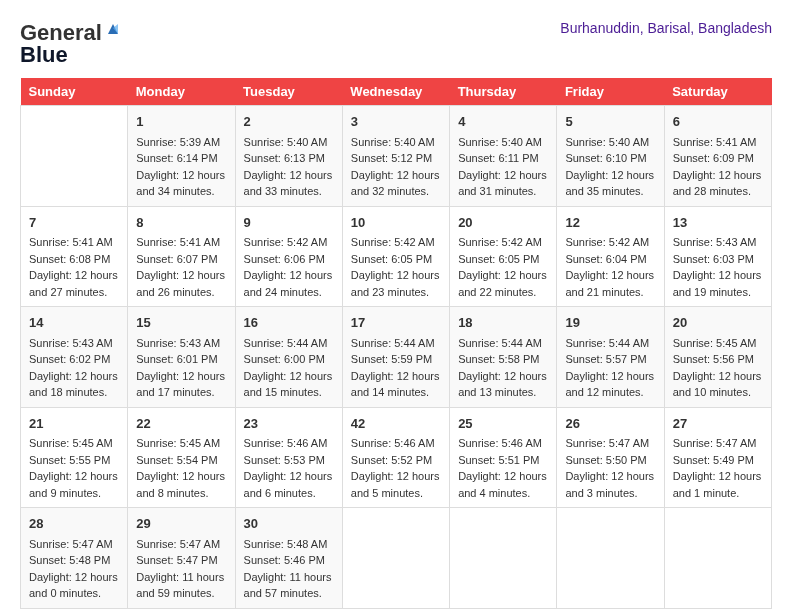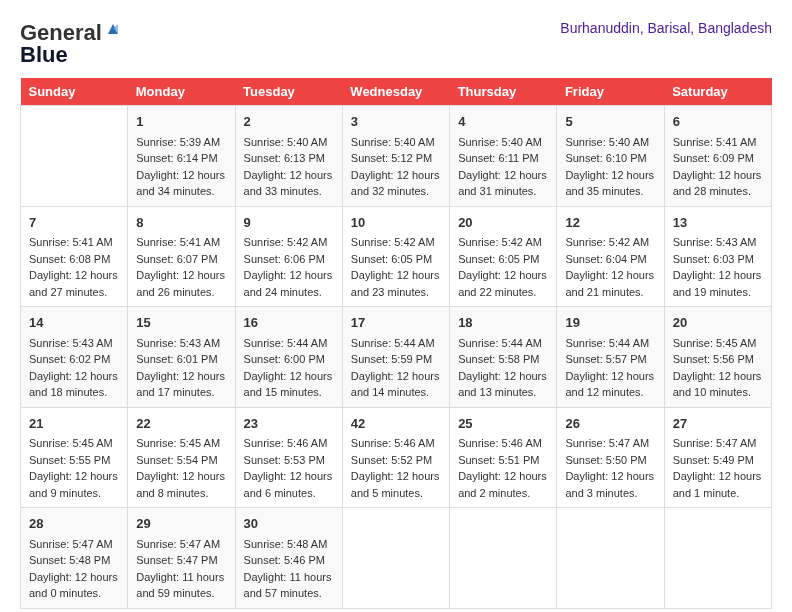--- a/index.html
+++ b/index.html
@@ -275,21 +275,21 @@
           <div>Sunrise: 5:46 AM</div>
           <div>Sunset: 5:52 PM</div>
           <div>Daylight: 12 hours</div>
           <div>and 5 minutes.</div>
         </td>
         <td>
           <span class="day-num">25</span>
           <div>Sunrise: 5:46 AM</div>
           <div>Sunset: 5:51 PM</div>
           <div>Daylight: 12 hours</div>
-          <div>and 2 minutes.</div>
+          <div>and 4 minutes.</div>
         </td>
         <td>
           <span class="day-num">26</span>
           <div>Sunrise: 5:47 AM</div>
           <div>Sunset: 5:50 PM</div>
           <div>Daylight: 12 hours</div>
           <div>and 3 minutes.</div>
         </td>
         <td>
           <span class="day-num">27</span>

